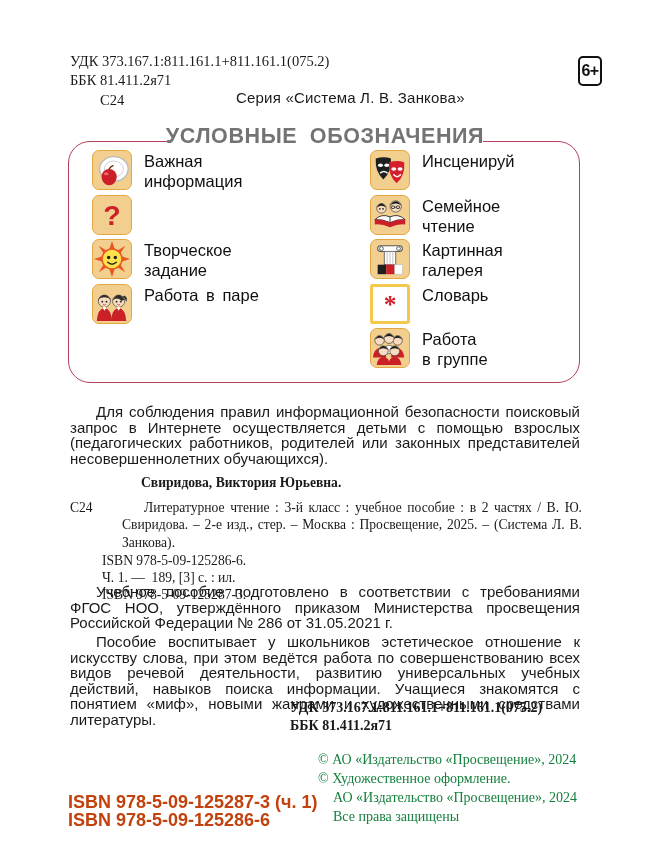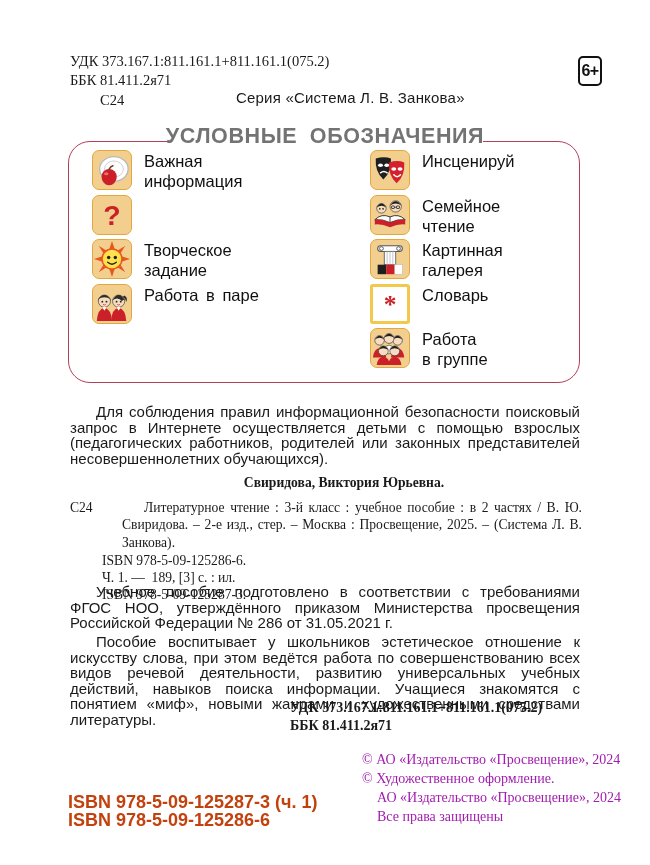--- a/index.html
+++ b/index.html
@@ -167,22 +167,21 @@
     position: absolute;
     left: 70px;
     top: 474px;
     width: 512px;
     font-family: "Liberation Serif", serif;
     font-size: 13.6px;
     line-height: 17.2px;
   }
   #biblio .author {
     font-weight: 700;
-    margin-left: 36px;
-    text-align: center;
+    margin-left: 71px;
   }
   #biblio .record {
     position: relative;
     text-align: justify;
     margin-top: 1px;
   }
   #biblio .sigla-left {
     position: absolute;
     left: 0;
     top: 0;
@@ -237,22 +236,21 @@
     color: #c2410c;
   }
   #footer-copyright {
     position: absolute;
     left: 318px;
     top: 750px;
     font-family: "Liberation Serif", serif;
     font-size: 14px;
     line-height: 19px;
     white-space: nowrap;
-    color: #a21caf;
-    margin-left: 44px;
+    color: #15803d;
   }
   #footer-copyright .indent { padding-left: 15px; }
 </style>
 </head>
 <body>
 
 <div id="top-codes">
   <span class="code-line">УДК 373.167.1:811.161.1+811.161.1(075.2)</span>
   <span class="code-line">ББК 81.411.2я71</span>
   <span class="sigla">С24</span>

